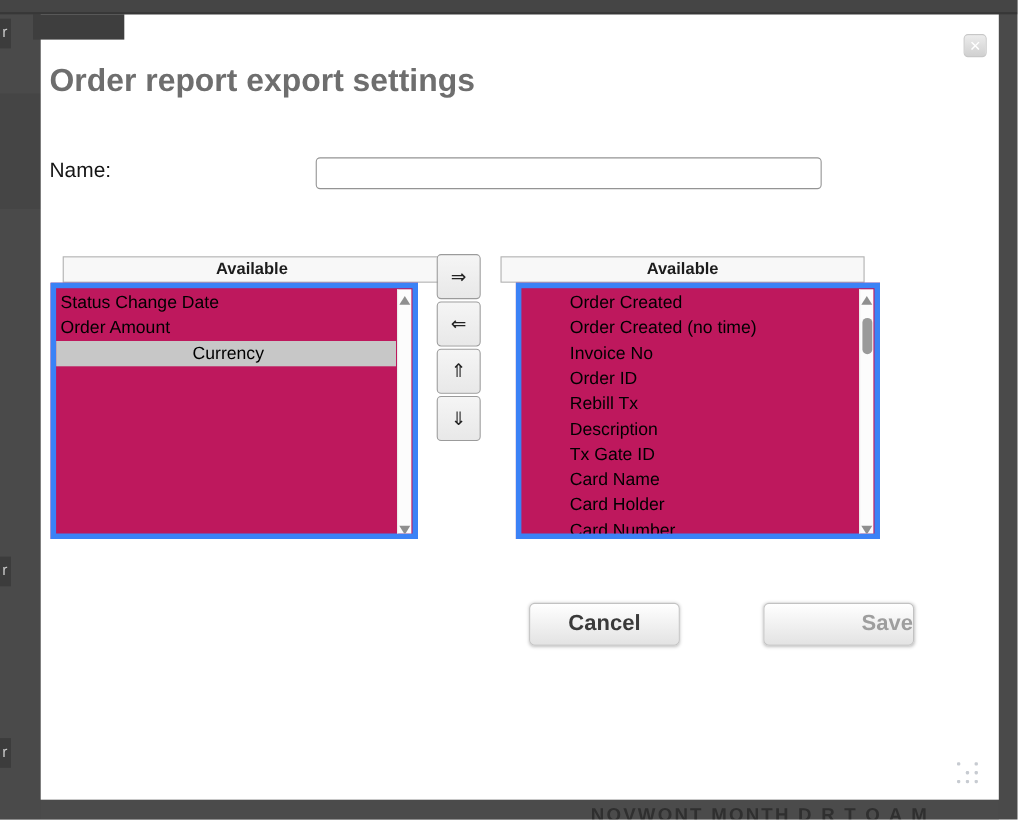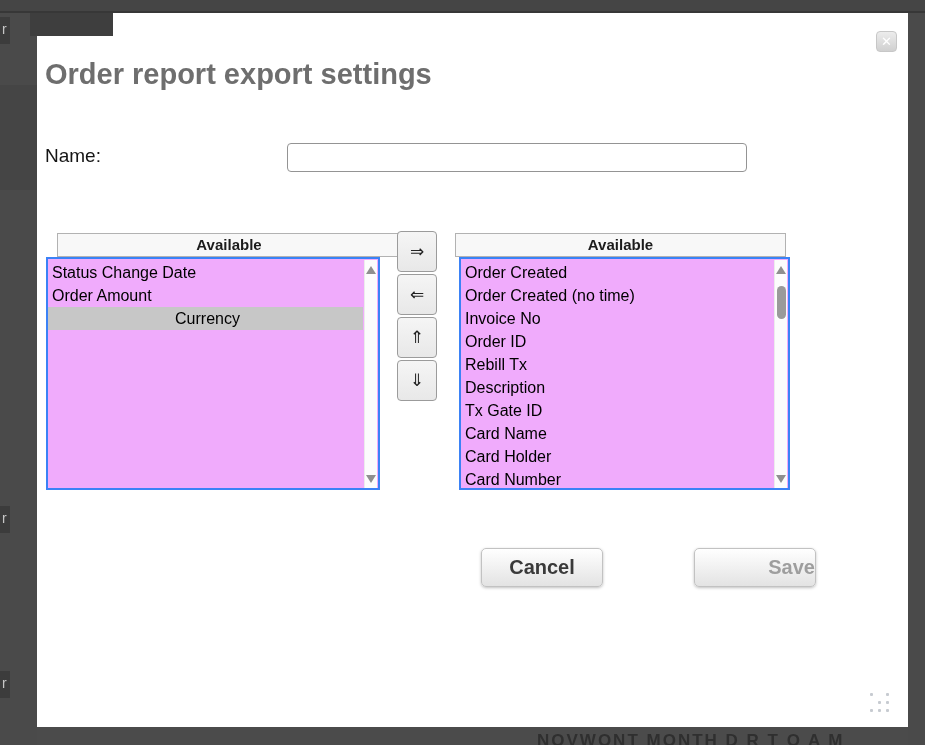--- a/index.html
+++ b/index.html
@@ -40,45 +40,45 @@
 
   .name-label { left:45px; top:145px; font-size:19px; color:#151515; z-index:12; }
   .name-input { left:287px; top:143px; width:460px; height:29px; border:1px solid #949494;
     border-radius:4px; background:#fff; font-size:15px; padding:0 6px; z-index:12; outline:none; }
 
   .list-header { top:233px; height:24px; background:#f8f8f8; border:1px solid #b2b2b2;
     font-size:15px; font-weight:bold; color:#1c1c1c; text-align:center; line-height:22px; z-index:12; }
   .hdr-available { left:57px; width:344px; }
   .hdr-selected  { left:455px; width:331px; }
 
-  .listbox { top:257px; height:233px; background:#f0abfc; border:2px solid #3b82f6;
+  .listbox { top:257px; height:233px; background:#be185d; border:5px solid #3b82f6;
     z-index:12; overflow:hidden; padding-top:2px; }
   .box-available { left:46px; width:334px; }
-  .box-selected  { left:459px; width:331px; }
+  .box-selected  { left:469px; width:331px;padding-left:40px; }
   .list-item { height:23px; line-height:23px; font-size:16px; color:#000;
     padding-left:4px; width:calc(100% - 15px); white-space:nowrap; overflow:hidden; }
   .list-item.highlighted { background:#c7c7c7;text-align:center; }
 
   
   .vscroll { position:absolute; top:1px; right:1px; width:13px; height:229px;
     background:#fcfcfc; border-left:1px solid #ececec; }
   .tri-up, .tri-down { position:absolute; left:1px; width:0; height:0;
     border-left:5px solid transparent; border-right:5px solid transparent; }
   .tri-up { top:6px; border-bottom:8px solid #8f8f8f; }
   .tri-down { bottom:6px; border-top:8px solid #8f8f8f; }
   .thumb { position:absolute; left:2px; top:26px; width:9px; height:33px;
     border-radius:5px; background:#9a9a9a; }
 
   
   .xfer-btn { left:397px; width:40px; height:41px; border-radius:4px;
     background:linear-gradient(#f5f5f5,#e8e8e8); border:1px solid #9b9b9b;
     font-size:17px; color:#222; text-align:center; line-height:39px; z-index:12; cursor:pointer; }
 
   
-  .action-btn { top:548px; width:122px; height:39px; border-radius:5px;
+  .action-btn { top:548px; width:137px; height:39px; border-radius:5px;
     background:linear-gradient(#ffffff,#e3e3e3); border:1px solid #c2c2c2;
     box-shadow:0 1px 3px rgba(0,0,0,0.25);
     font-size:20px; font-weight:bold; text-align:center; line-height:37px; z-index:12; cursor:pointer; }
   .cancel-btn { left:481px; color:#3a3a3a; }
   .save-btn   { left:694px; color:#9e9e9e;text-align:right; }
 
   
   .grip { left:870px; top:693px; width:28px; height:22px; z-index:12; }
   .grip span { position:absolute; width:3px; height:3px; border-radius:1px; background:#c7cbd1;
     box-shadow: 16px 0 0 #c7cbd1,

